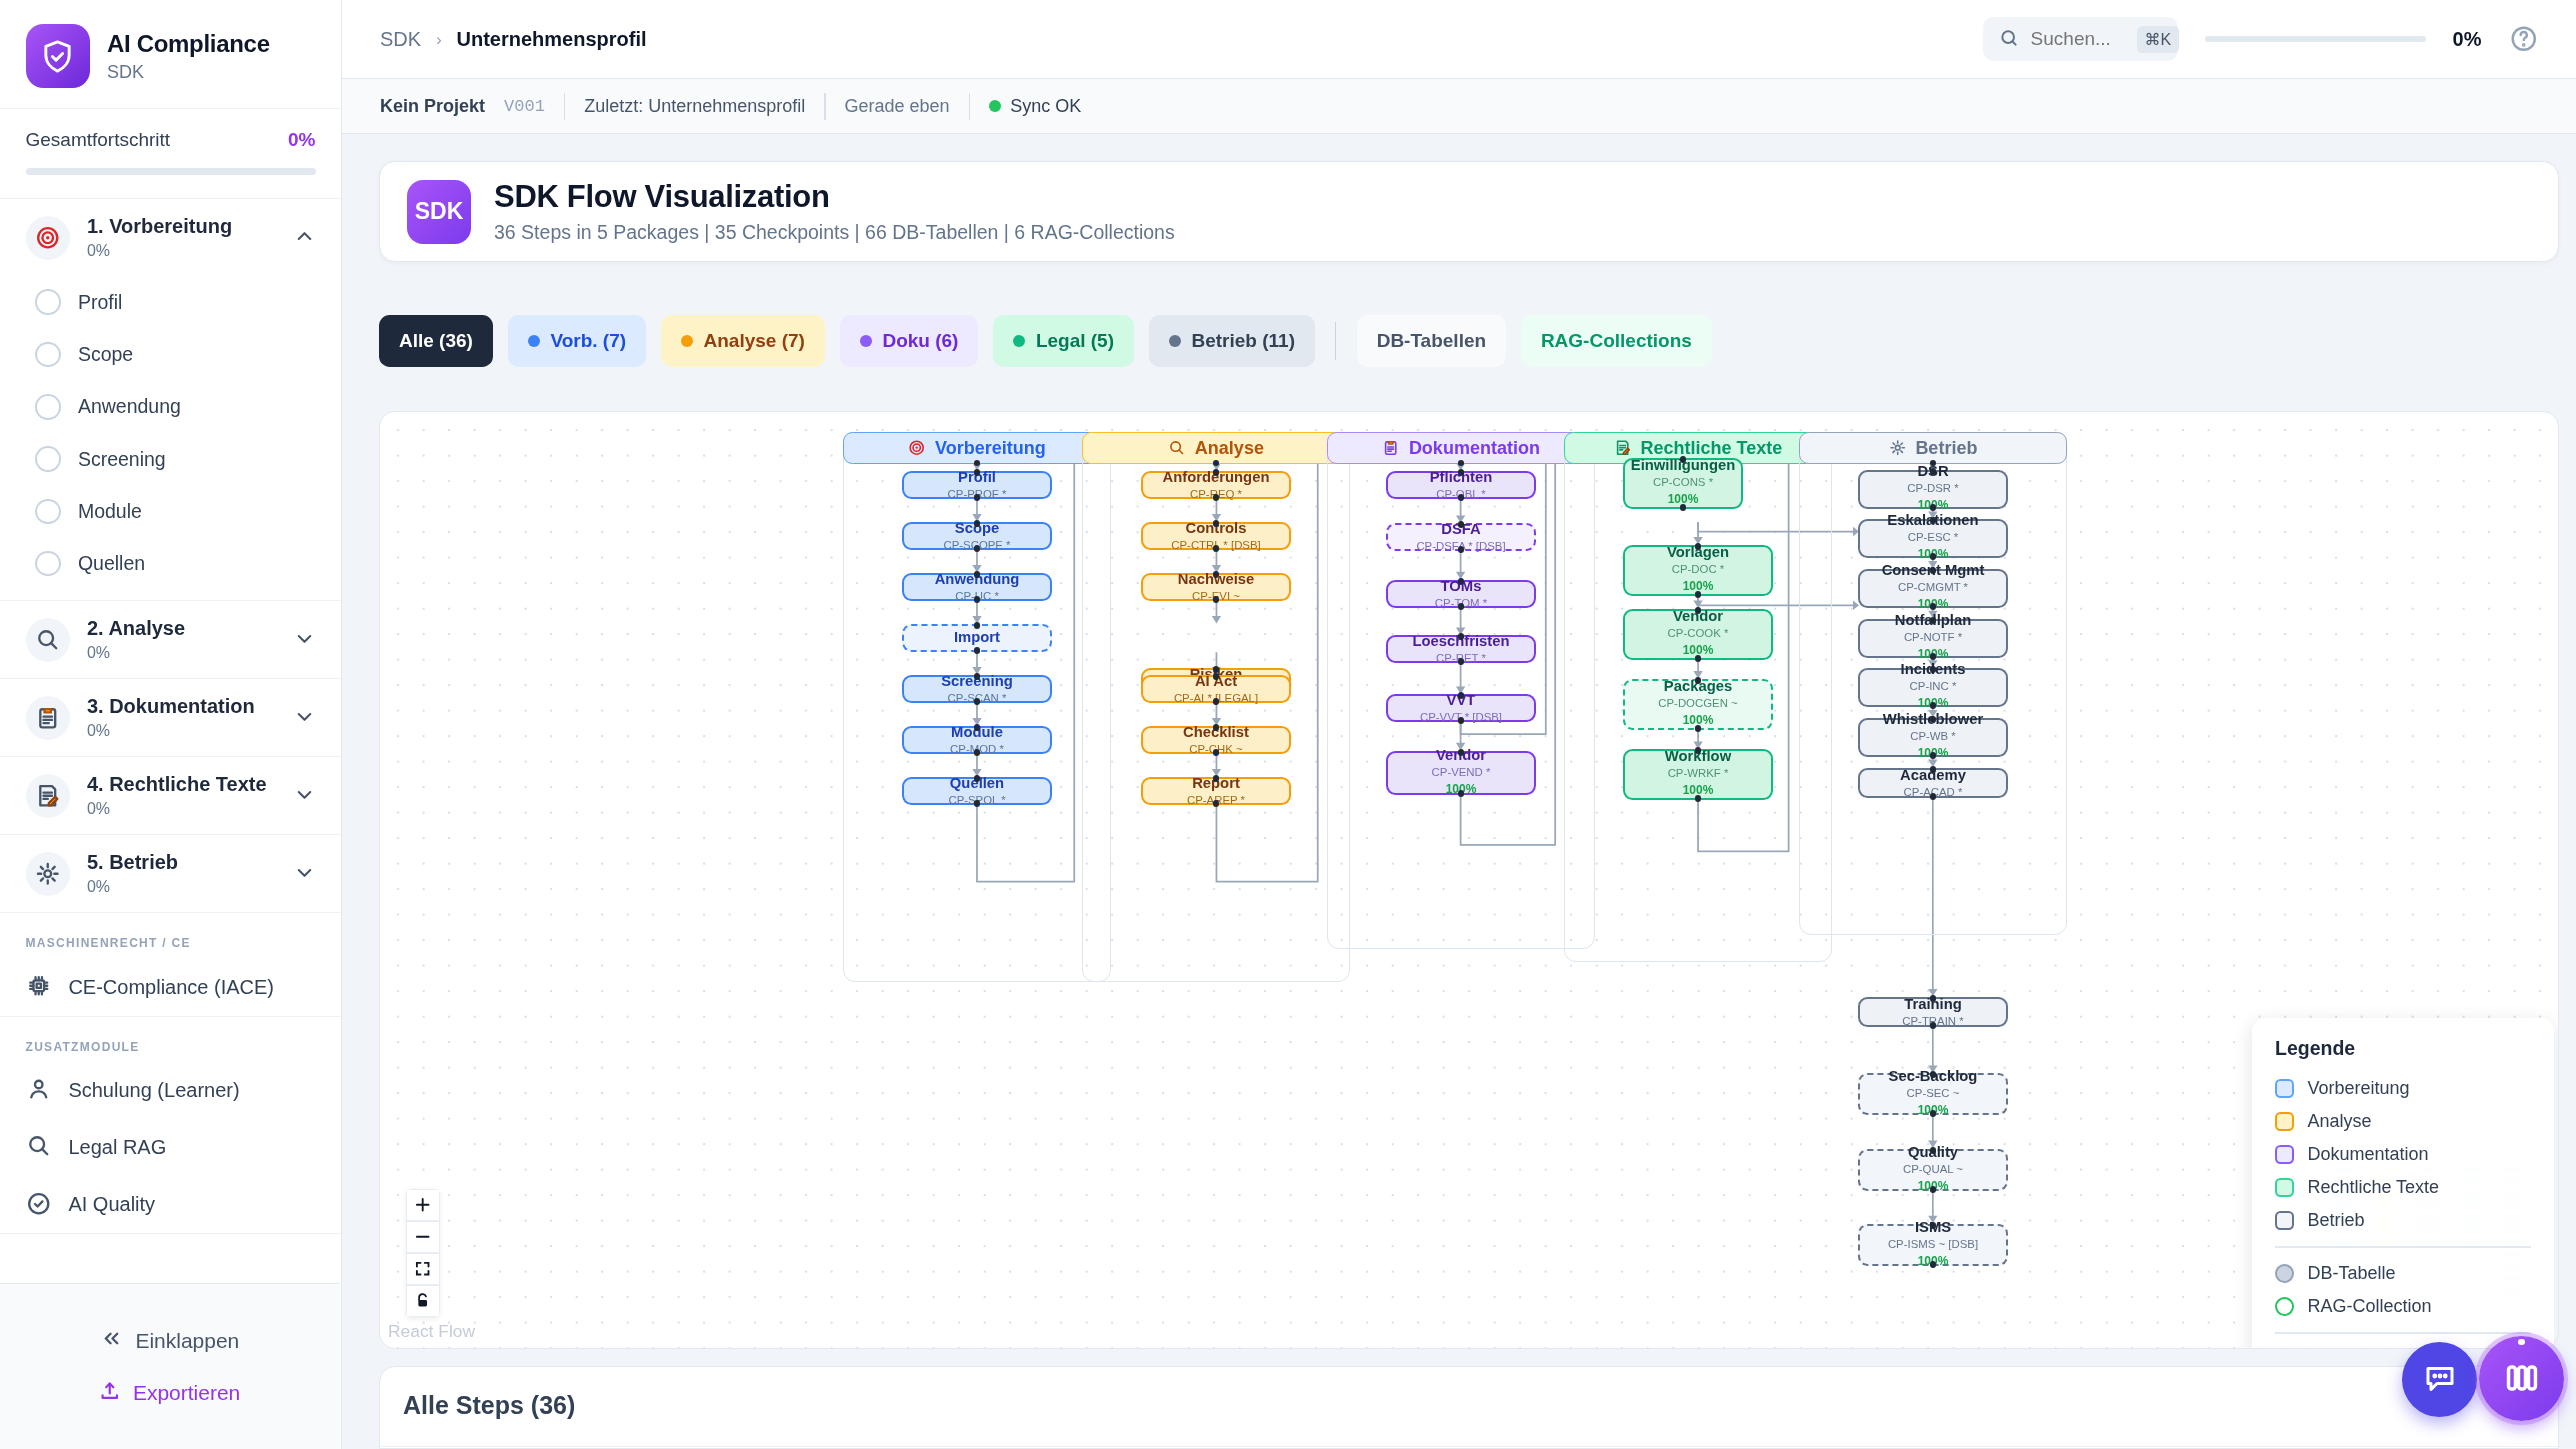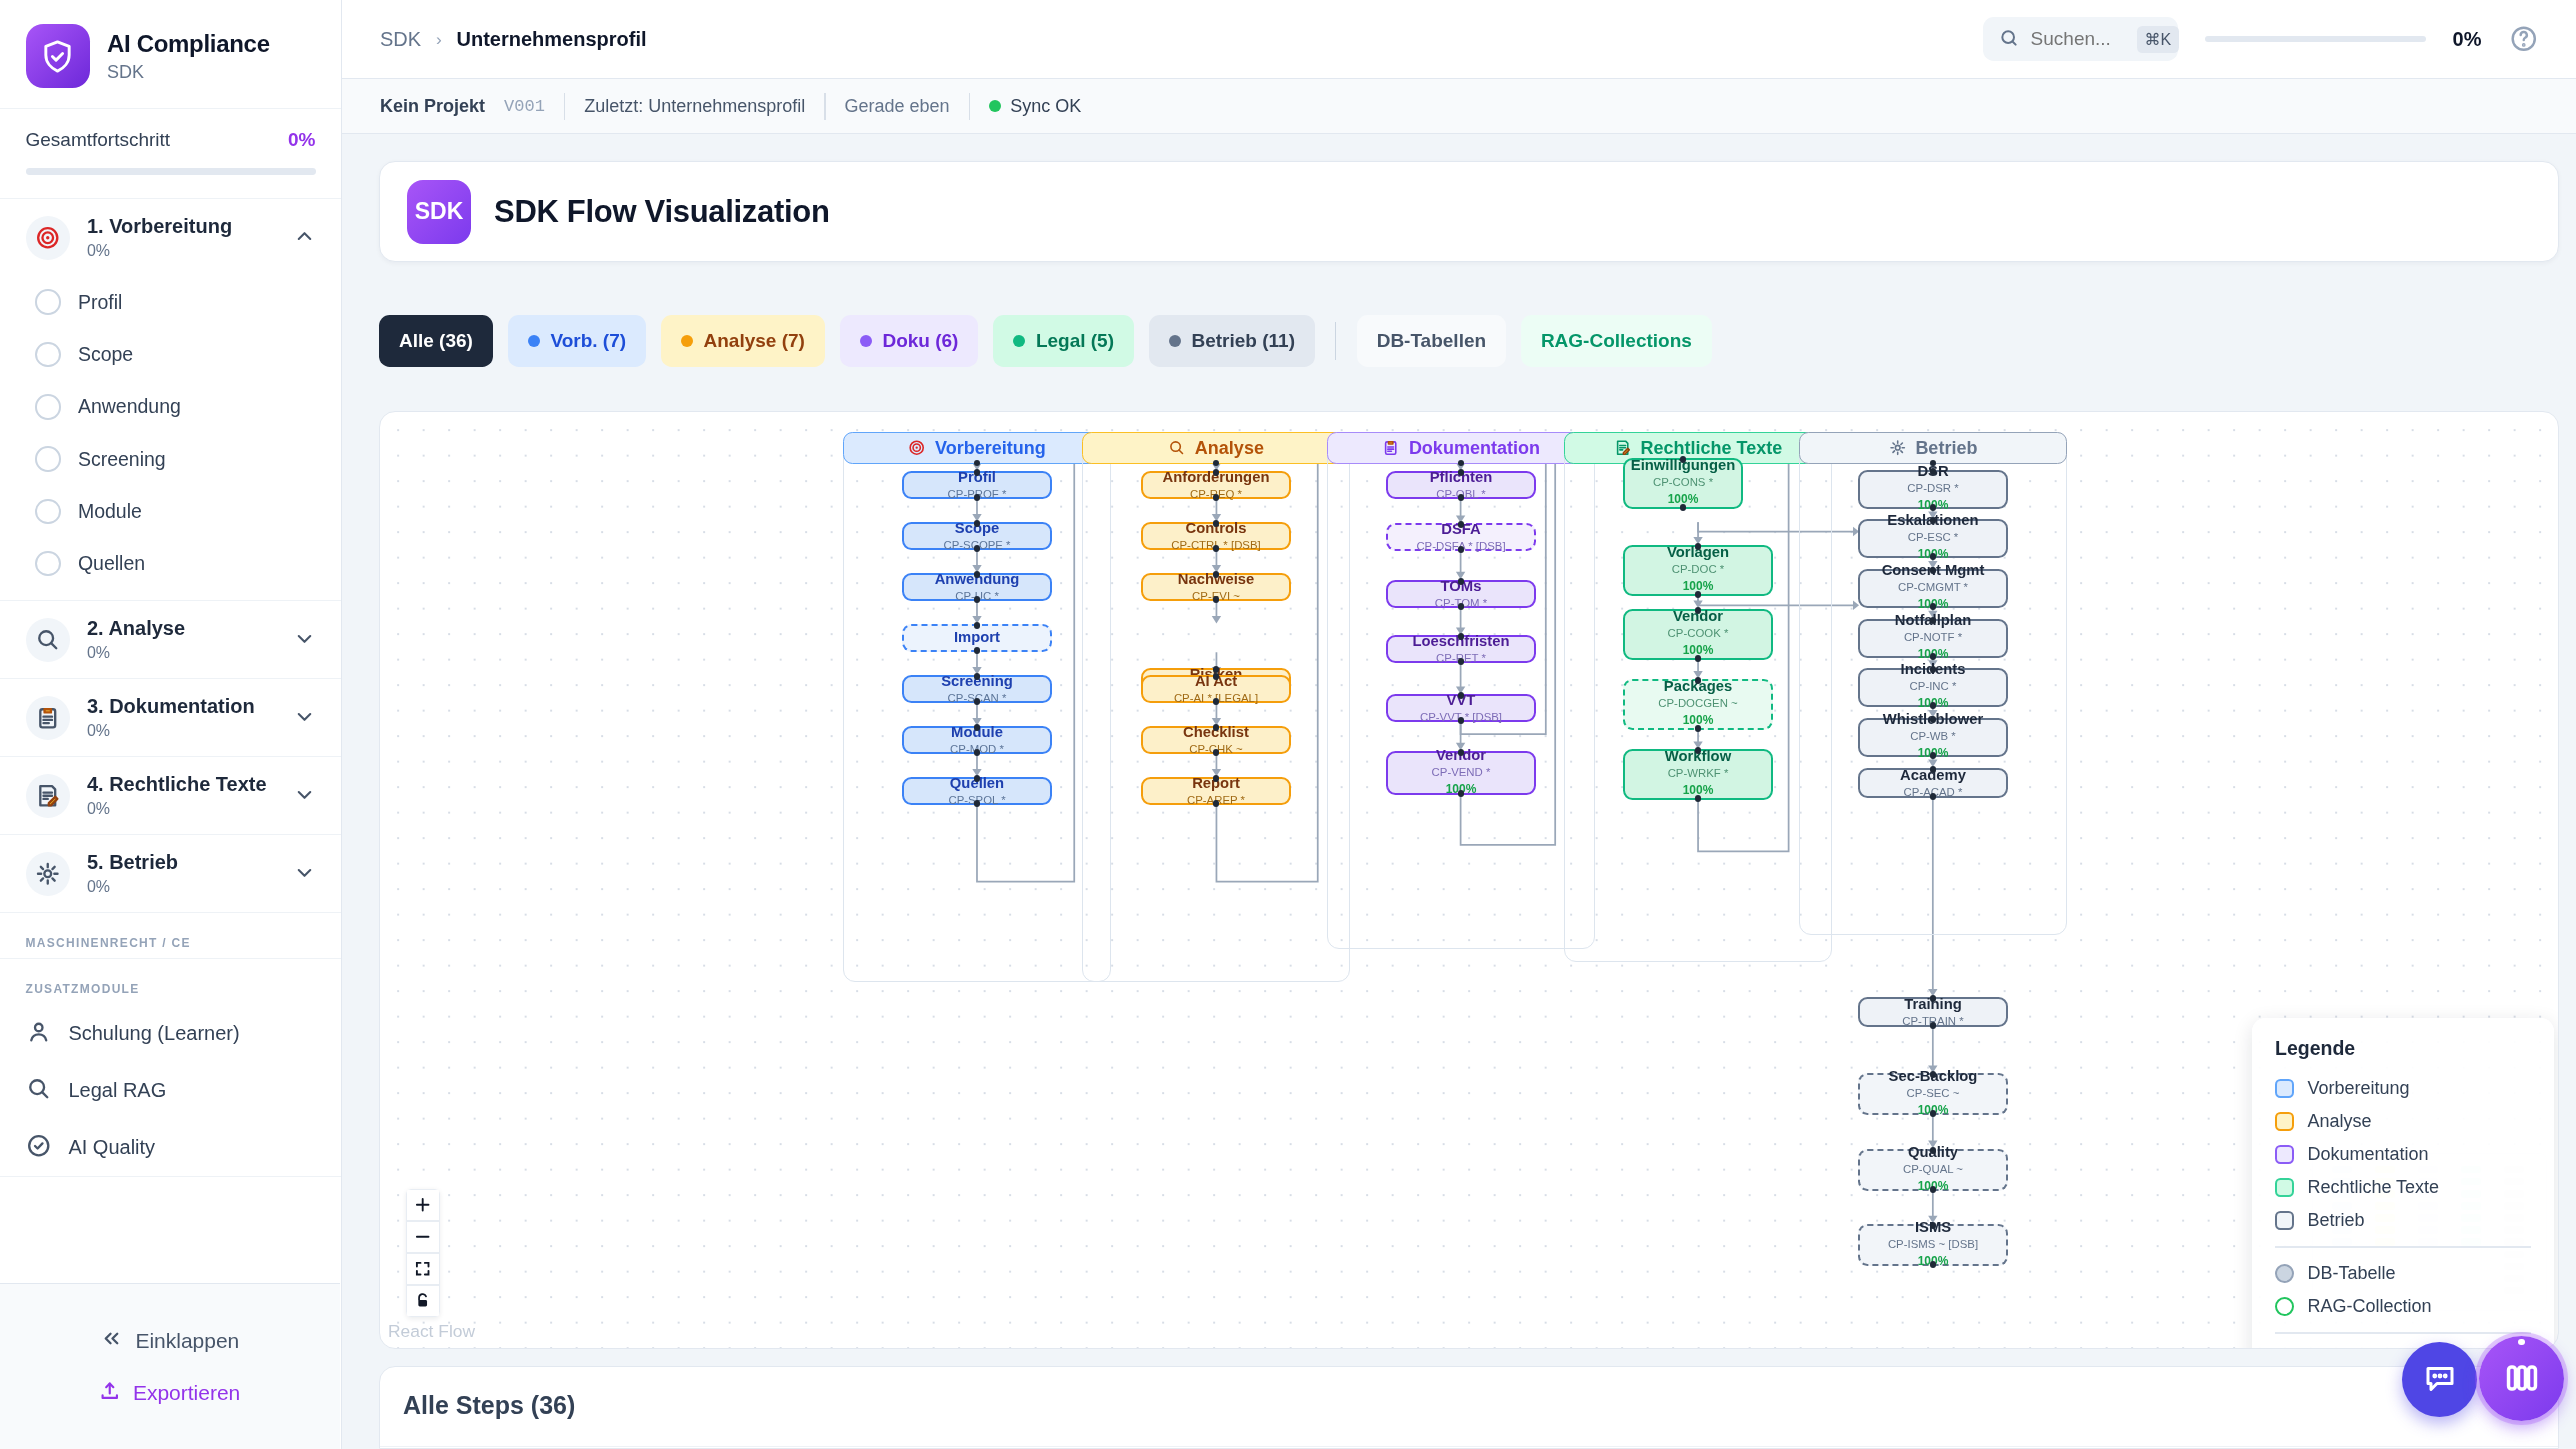--- a/index.html
+++ b/index.html
@@ -256,20 +256,28 @@
           </span>
           <span class="phase-txt"><span class="phase-title">5. Betrieb</span><div class="phase-pct">0%</div></span>
           <span class="chev"><svg width="23" height="23" viewBox="0 0 24 24" fill="none" stroke="#475569" stroke-width="2.2" stroke-linecap="round" stroke-linejoin="round">
               <path d="M6 9.5l6 6 6-6"></path>
             </svg></span>
         </div>
       </div>
     </nav>
   <div id="module-nav">
       <div class="section-label">MASCHINENRECHT / CE</div>
+      <div class="mod-item">
+        <span><svg width="25.5" height="25.5" viewBox="0 0 24 24" fill="none" stroke="#475569" stroke-width="2.2" stroke-linecap="round" stroke-linejoin="round">
+            <rect x="7" y="7" width="10" height="10" rx="1.5"></rect>
+            <rect x="10" y="10" width="4" height="4"></rect>
+            <path d="M9 4v3M12 4v3M15 4v3M9 17v3M12 17v3M15 17v3M4 9h3M4 12h3M4 15h3M17 9h3M17 12h3M17 15h3"></path>
+          </svg></span>
+        <span class="mod-label">CE-Compliance (IACE)</span>
+      </div>
       <div class="side-sep"></div>
       <div class="section-label">ZUSATZMODULE</div>
       <div class="mod-item">
         <span><svg width="25.5" height="25.5" viewBox="0 0 24 24" fill="none" stroke="#475569" stroke-width="2.2" stroke-linecap="round" stroke-linejoin="round">
             <circle cx="12" cy="8" r="3.5"></circle>
             <path d="M5 20c.8-3.5 3.6-5.5 7-5.5s6.2 2 7 5.5"></path>
           </svg></span>
         <span class="mod-label">Schulung (Learner)</span>
       </div>
       <div class="mod-item">
@@ -345,20 +353,21 @@
   <span class="sync">
     <span class="sync-dot"></span>
     <span>Sync OK</span>
   </span>
 </div>
 
 <section class="flowcard">
   <div class="flow-avatar">SDK</div>
   <div>
     <div class="flow-title">SDK Flow Visualization</div>
+    <div class="flow-sub">36 Steps in 5 Packages | 35 Checkpoints | 66 DB-Tabellen | 6 RAG-Collections</div>
   </div>
 </section>
 
 <div class="filters" id="filters">
     <div class="chip" style="background: rgb(30, 41, 59); color: rgb(255, 255, 255);">
       <span>Alle (36)</span>
     </div>
     <div class="chip" style="background: rgb(219, 234, 254); color: rgb(29, 78, 216);">
       <span class="dot" style="background:#3b82f6"></span>
       <span>Vorb. (7)</span>

